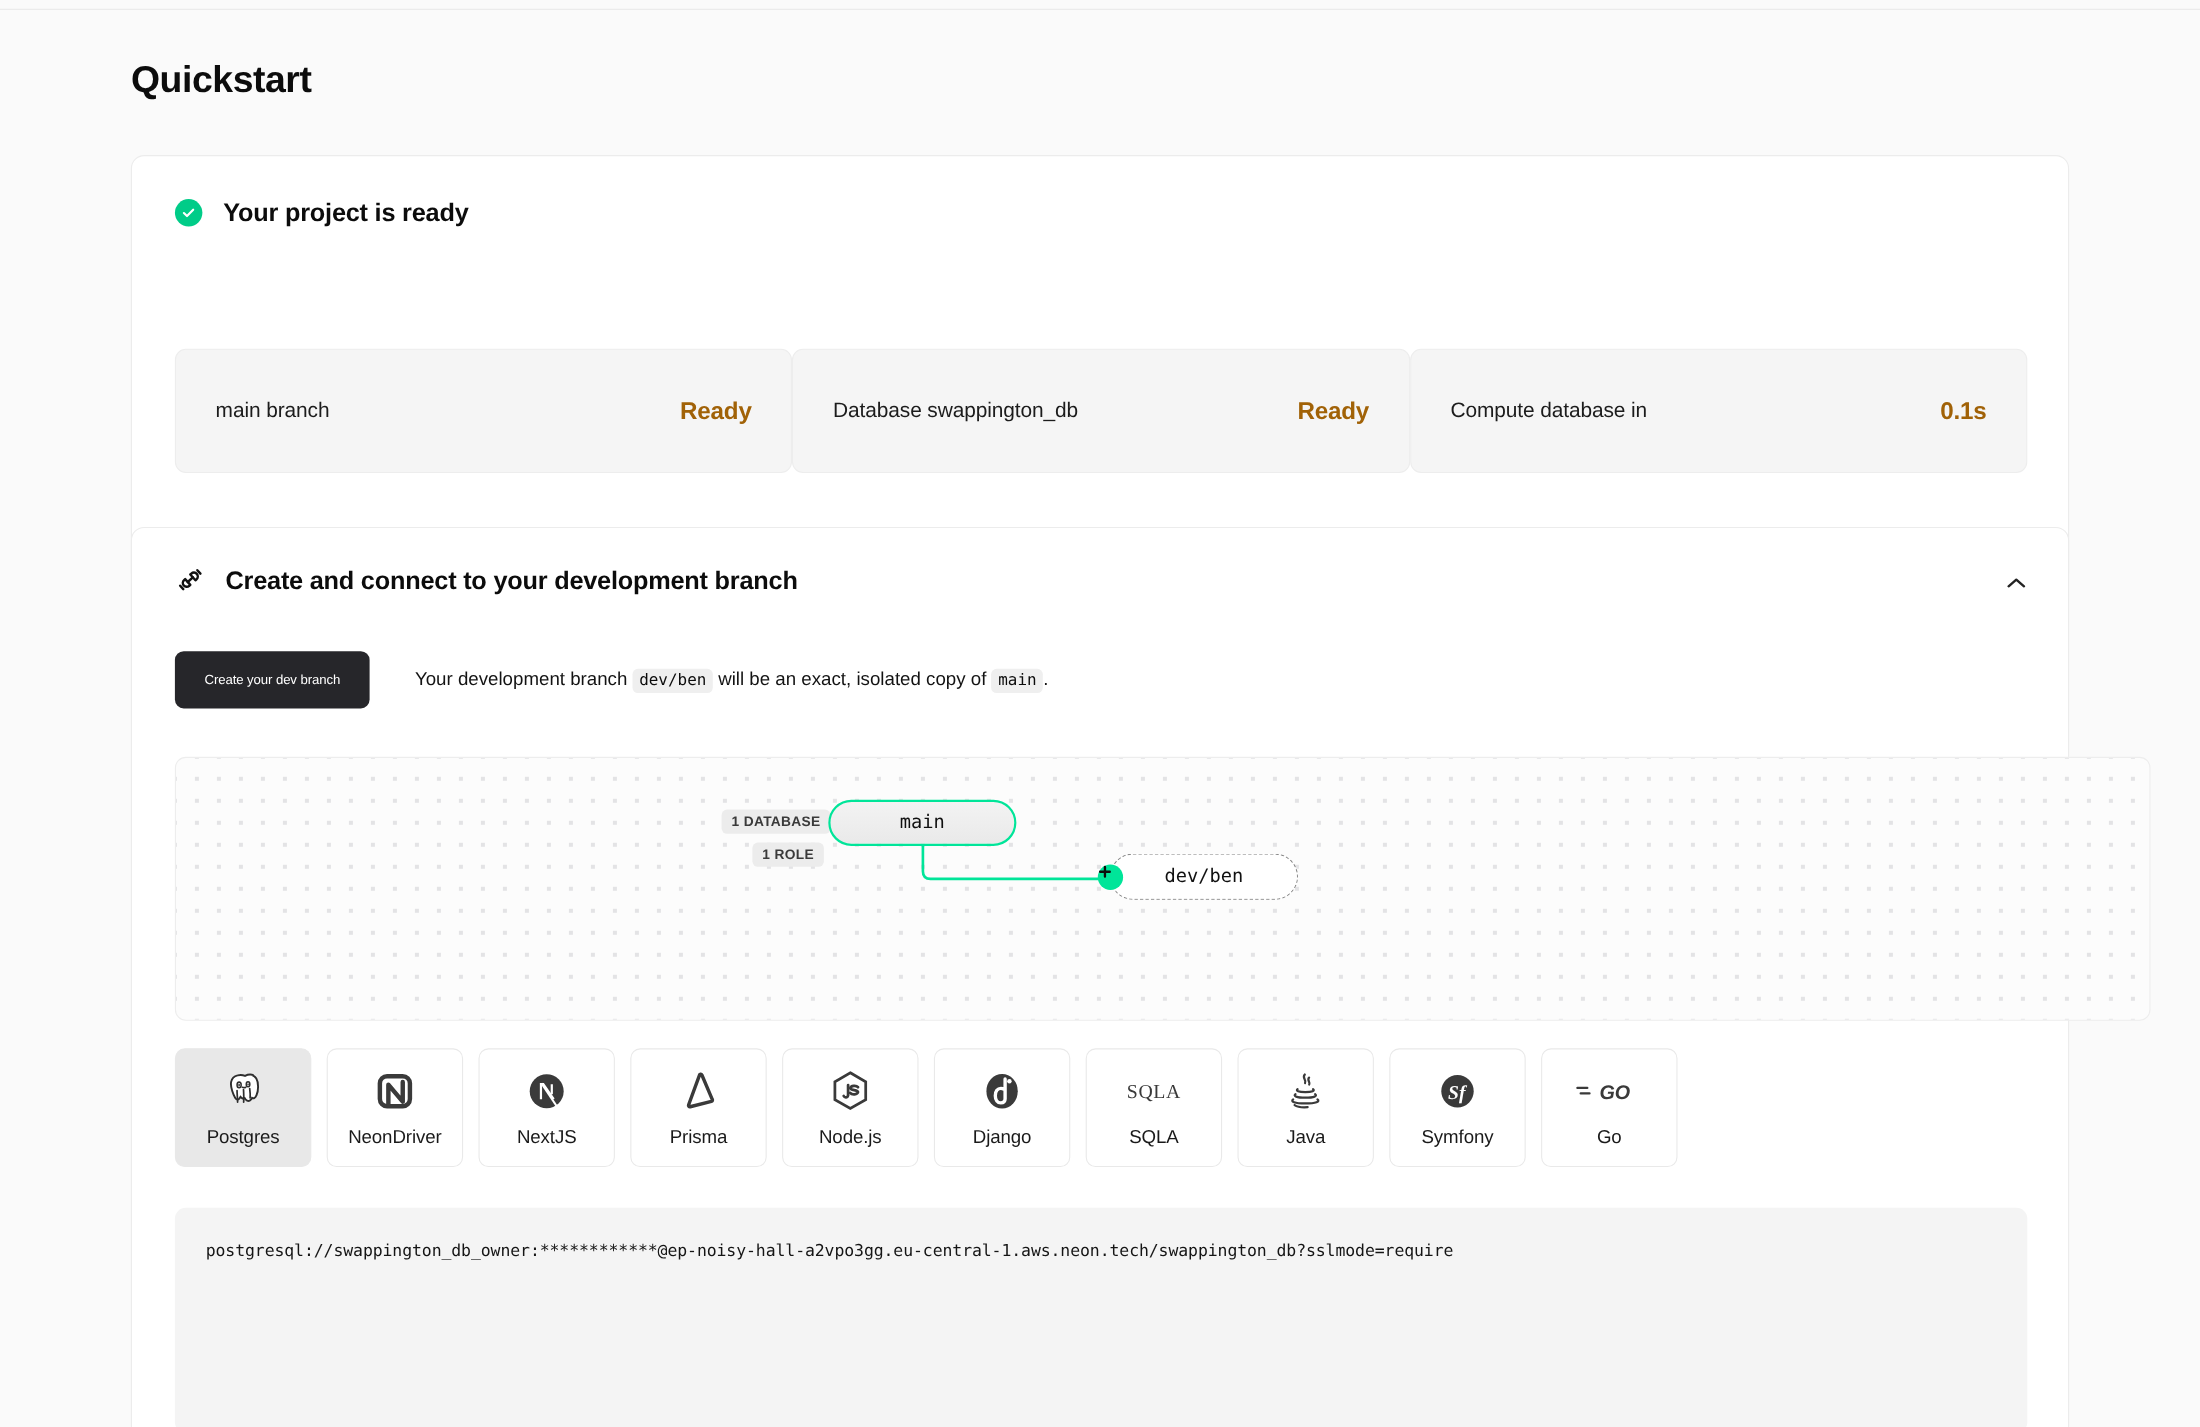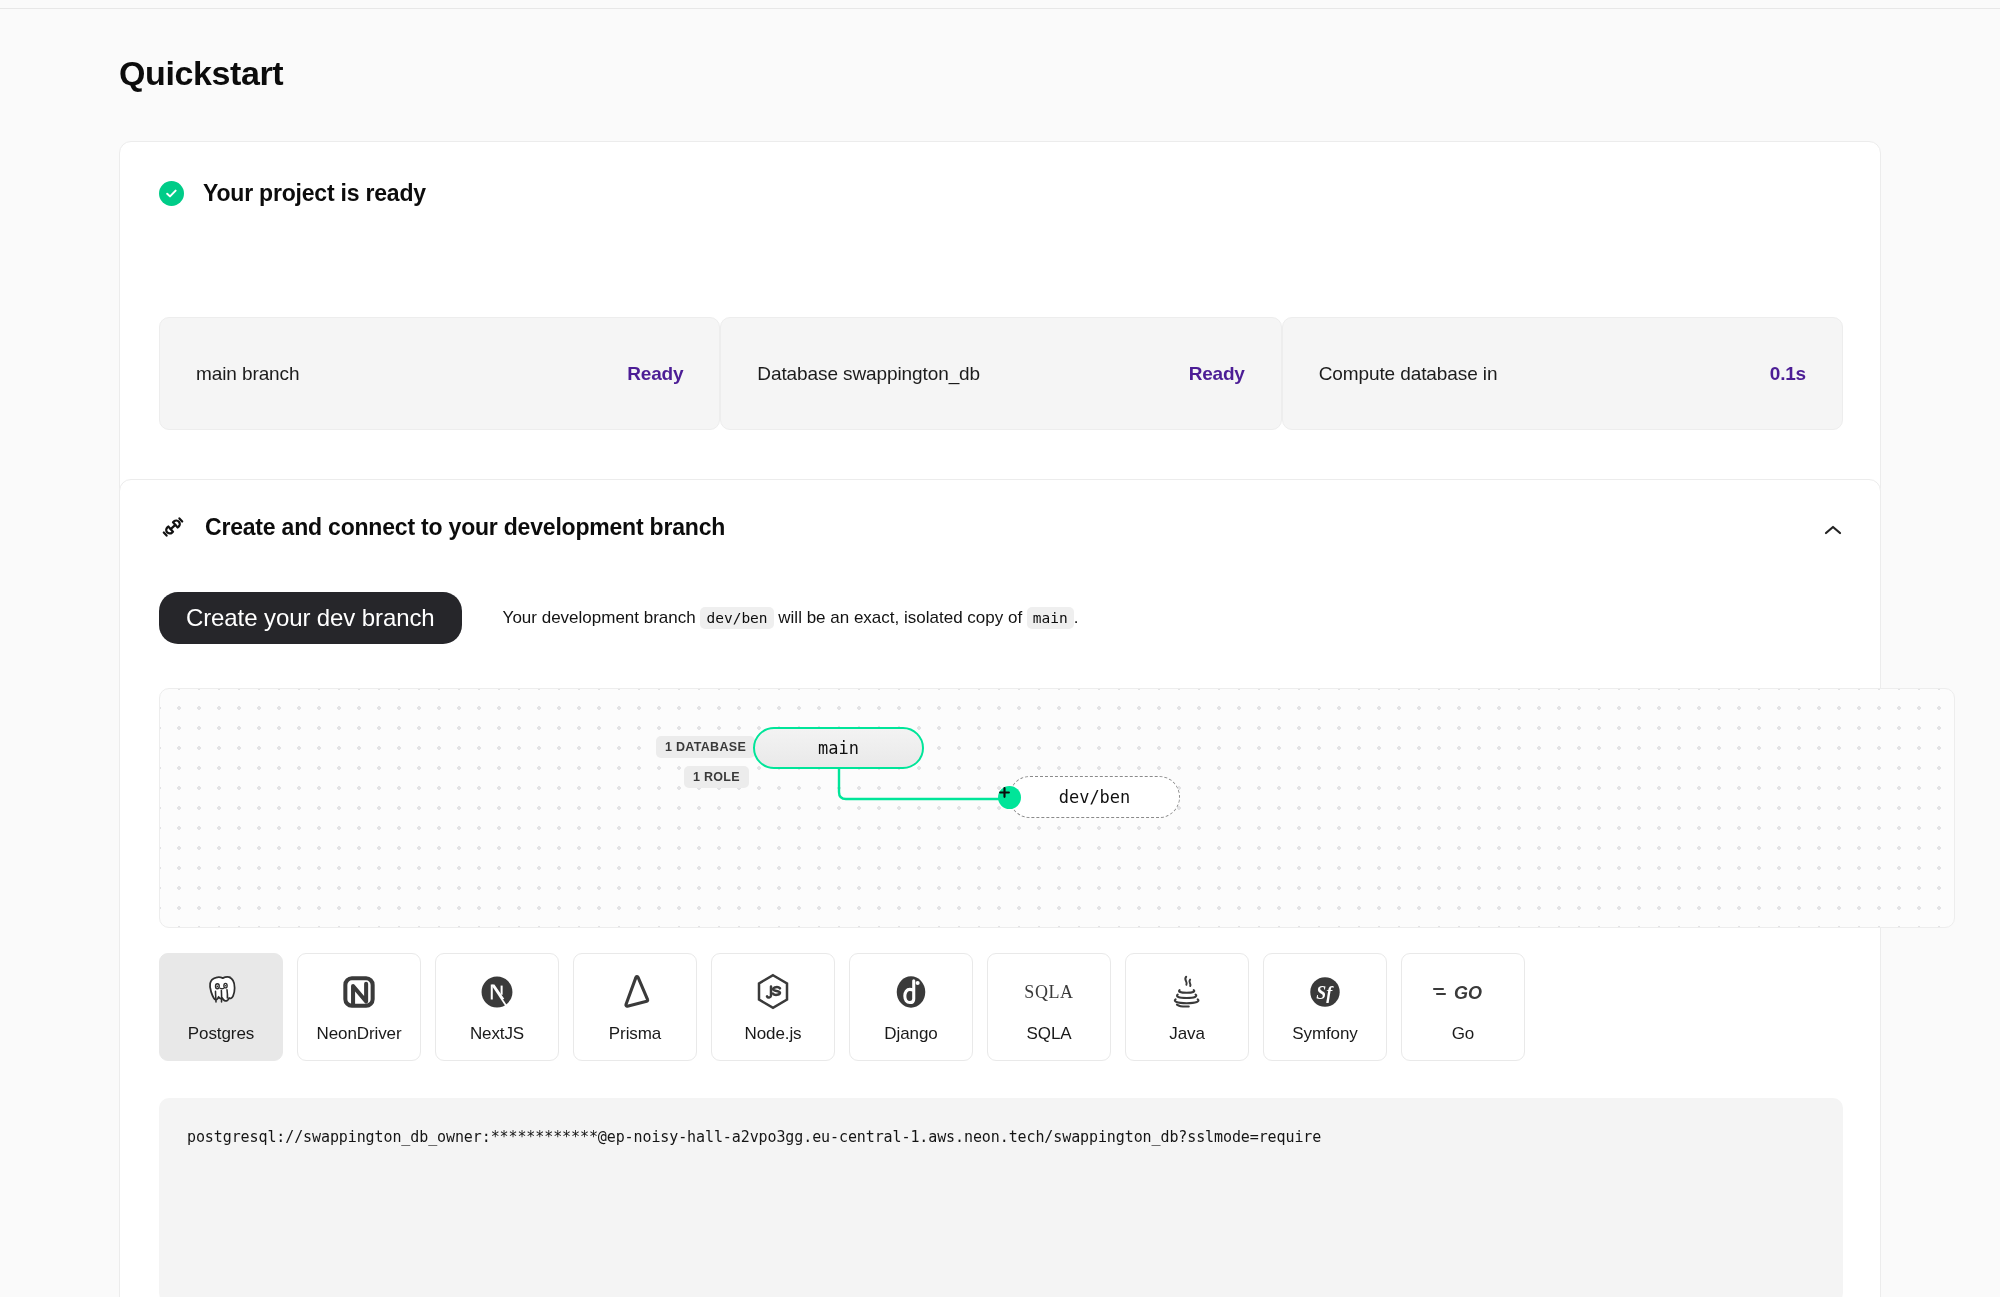--- a/index.html
+++ b/index.html
@@ -123,23 +123,23 @@
     align-items: center;
     justify-content: space-between;
     padding: 0 36px;
   }
   .stat-card .label {
     font-size: 19px;
     color: #1c1c1c;
     letter-spacing: -0.1px;
   }
   .stat-card .value {
-    font-size: 19px;
+    font-size: 22px;
     font-weight: 700;
-    color: #4c1d95;
+    color: #a16207;
     letter-spacing: -0.2px;
   }
 
   
   #panel-dev {
     top: 470px;
     height: 830px;
   }
 
   .dev-head {
@@ -175,24 +175,24 @@
     left: 39px;
     top: 112px;
     display: flex;
     align-items: center;
     gap: 41px;
   }
 
   .btn-dark {
     background: #26262a;
     color: #ffffff;
-    font-size: 24px;
+    font-size: 12px;
     font-family: "Liberation Sans", sans-serif;
     border: none;
-    border-radius: 19px;
+    border-radius: 8px;
     height: 52px;
     padding: 4px 27px;
     cursor: pointer;
     letter-spacing: -0.1px;
   }
 
   .dev-desc {
     font-size: 17px;
     color: #131313;
     white-space: nowrap;

